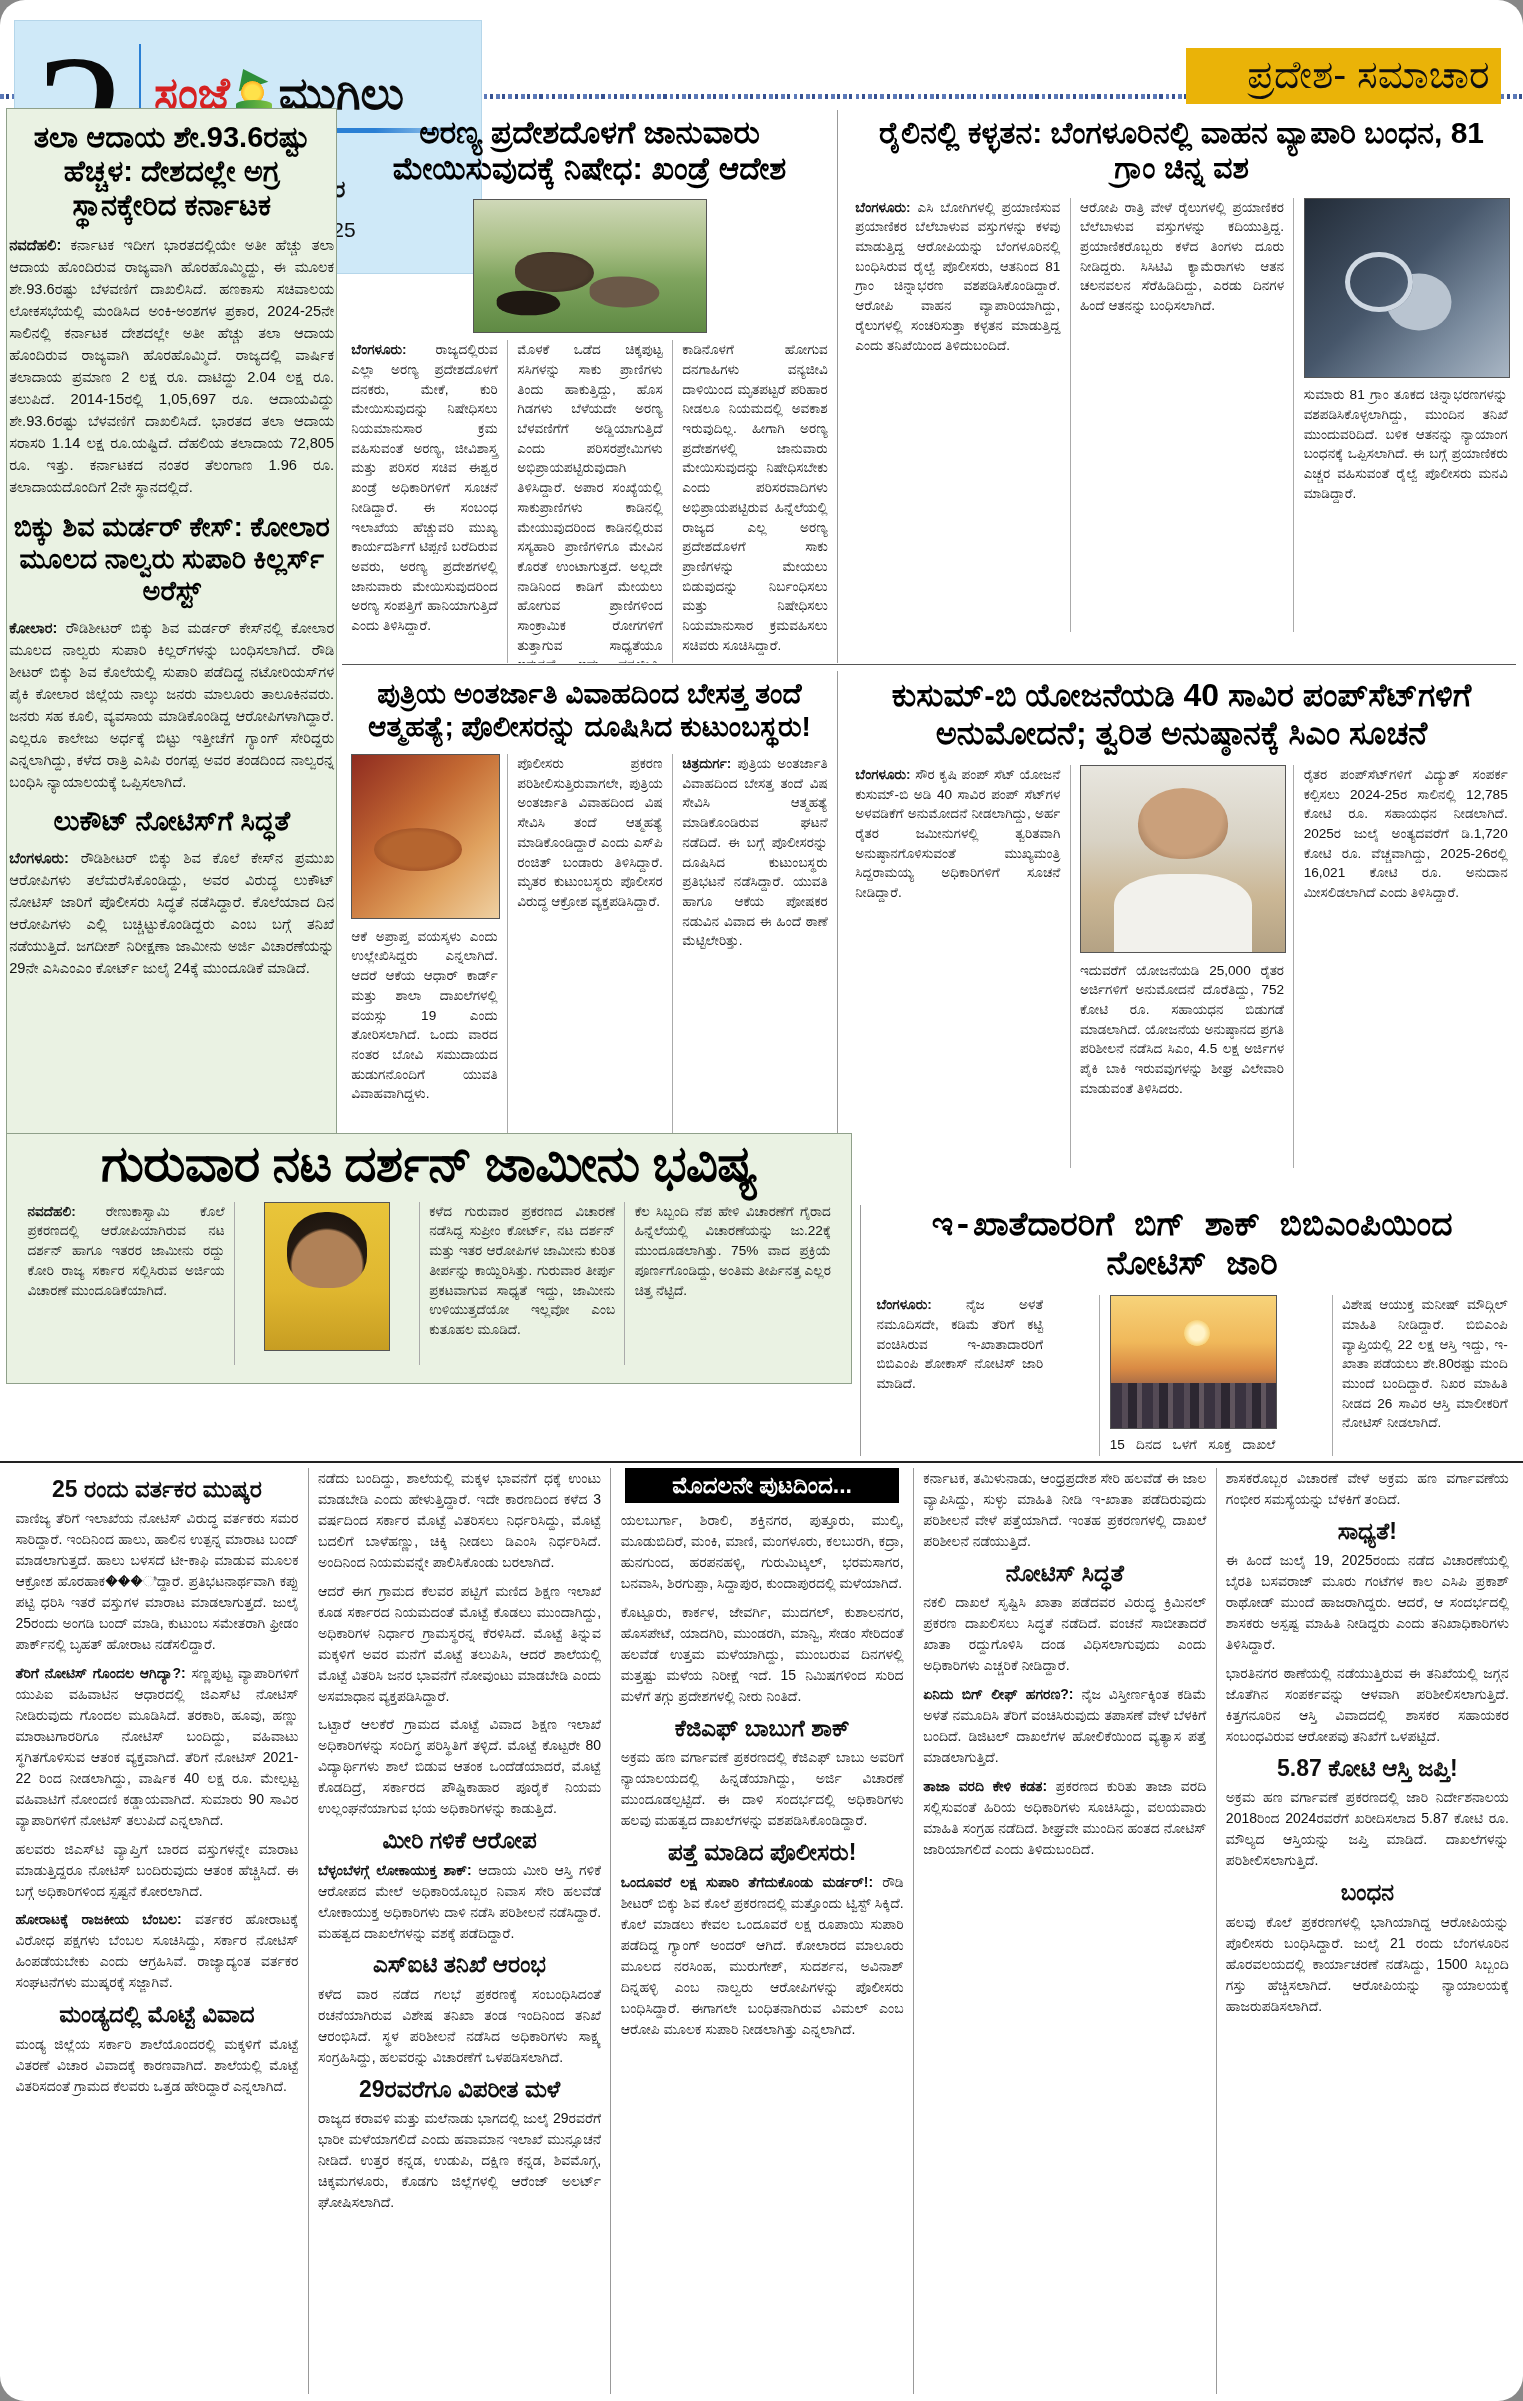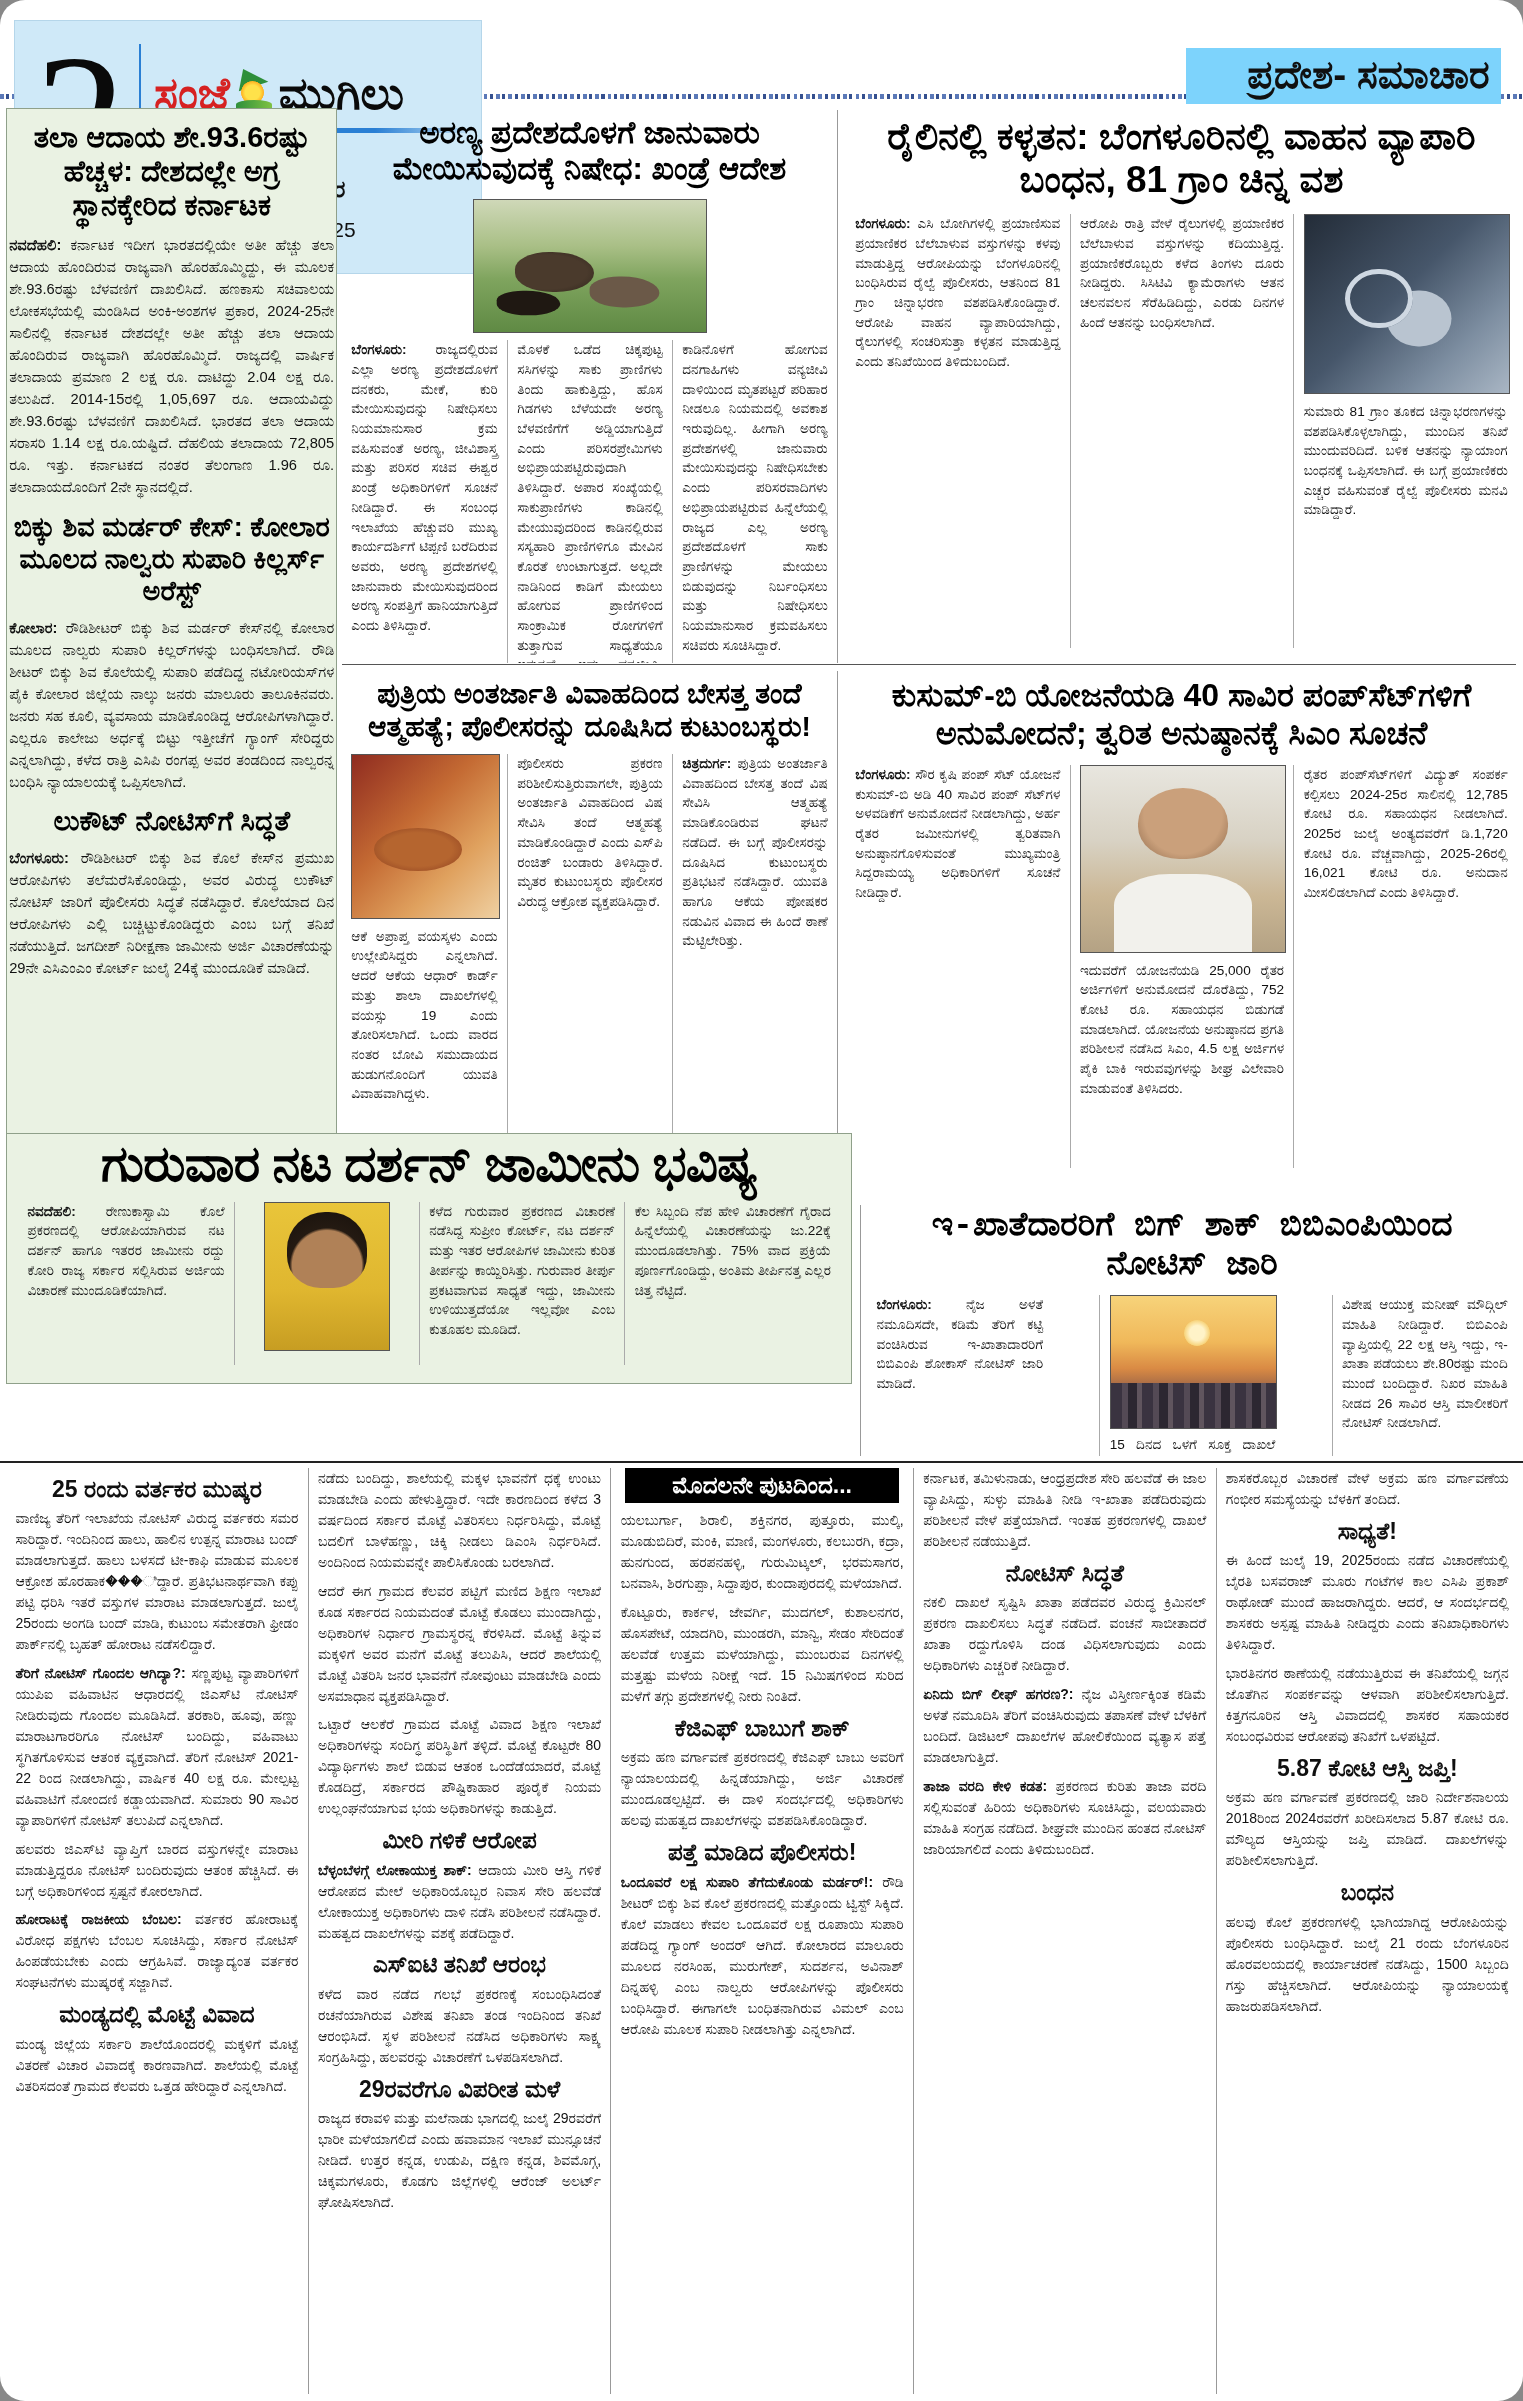--- a/index.html
+++ b/index.html
@@ -16,21 +16,21 @@
   .sun{position:absolute;left:7.7px;top:14px;width:23px;height:23px;border-radius:50%;
        background:radial-gradient(circle,#ffe24a 0 45%,#ffb01e 70%,transparent 72%);}
   .palm{position:absolute;left:1.5px;top:0;width:0;height:0;border-left:11px solid transparent;
         border-right:20px solid transparent;border-bottom:20px solid #2e8f3a;transform:rotate(-18deg);}
   .hill{position:absolute;left:3.1px;bottom:0;width:36px;height:9.3px;border-radius:50% 50% 0 0;
         background:linear-gradient(90deg,#2e8f3a,#7fc243);}
   .swoosh{height:5.4px;border-radius:3.1px;background:linear-gradient(90deg,rgba(42,127,212,0.1),#2a7fd4 30%,#2a7fd4 70%,rgba(42,127,212,0.1));}
   .mast-day{font-size:23px;font-weight:bold;text-align:center;}
   .mast-date{font-size:21px;text-align:center;}
   
-  .section-head{background:#7dd3fc;font-size:39px;font-weight:bold;text-align:right;padding:4.6px 11px 6.2px 7.7px;}
+  .section-head{background:#eab308;font-size:39px;font-weight:normal;text-align:right;padding:4.6px 11px 6.2px 7.7px;}
   
   .dashrule{height:4.6px;background:repeating-linear-gradient(90deg,#5b79b8 0 3.9px,#ffffff 3.9px 6.2px,#35508f 6.2px 9.3px,#ffffff 9.3px 12.4px);}
   
   .hl{font-weight:bold;color:#000;text-align:center;line-height:1.18;}
   .bt{font-size:13.6px;line-height:1.45;text-align:justify;margin:0 0 7.7px 0;}
   .dl{font-weight:bold;}
   .lead{font-weight:bold;}
   .gbox{background:#eaf2e3;border:0.8px solid #8fa08a;}
   .grid3{display:grid;grid-template-columns:1fr 1fr 1fr;}
   .grid4{display:grid;grid-template-columns:1.05fr 0.9fr 1fr 1.05fr;}
@@ -111,21 +111,21 @@
       <div class="gcell">
         <p class="bt">ಮೊಳಕೆ ಒಡೆದ ಚಿಕ್ಕಪುಟ್ಟ ಸಸಿಗಳನ್ನು ಸಾಕು ಪ್ರಾಣಿಗಳು ತಿಂದು ಹಾಕುತ್ತಿದ್ದು, ಹೊಸ ಗಿಡಗಳು ಬೆಳೆಯದೇ ಅರಣ್ಯ ಬೆಳವಣಿಗೆಗೆ ಅಡ್ಡಿಯಾಗುತ್ತಿದೆ ಎಂದು ಪರಿಸರಪ್ರೇಮಿಗಳು ಅಭಿಪ್ರಾಯಪಟ್ಟಿರುವುದಾಗಿ ತಿಳಿಸಿದ್ದಾರೆ. ಅಪಾರ ಸಂಖ್ಯೆಯಲ್ಲಿ ಸಾಕುಪ್ರಾಣಿಗಳು ಕಾಡಿನಲ್ಲಿ ಮೇಯುವುದರಿಂದ ಕಾಡಿನಲ್ಲಿರುವ ಸಸ್ಯಹಾರಿ ಪ್ರಾಣಿಗಳಿಗೂ ಮೇವಿನ ಕೊರತೆ ಉಂಟಾಗುತ್ತದೆ. ಅಲ್ಲದೇ ನಾಡಿನಿಂದ ಕಾಡಿಗೆ ಮೇಯಲು ಹೋಗುವ ಪ್ರಾಣಿಗಳಿಂದ ಸಾಂಕ್ರಾಮಿಕ ರೋಗಗಳಿಗೆ ತುತ್ತಾಗುವ ಸಾಧ್ಯತೆಯೂ ಇರುತ್ತದೆ. ಇದು ವನ್ಯಜೀವಿ-ಮಾನವ ಸಂಘರ್ಷ ಹೆಚ್ಚಳವಾಗುತ್ತದೆ ಎಂದು ಸಚಿವರು ಹೇಳಿದ್ದಾರೆ.</p>
       </div>
       <div class="gcell">
         <p class="bt">ಕಾಡಿನೊಳಗೆ ಹೋಗುವ ದನಗಾಹಿಗಳು ವನ್ಯಜೀವಿ ದಾಳಿಯಿಂದ ಮೃತಪಟ್ಟರೆ ಪರಿಹಾರ ನೀಡಲೂ ನಿಯಮದಲ್ಲಿ ಅವಕಾಶ ಇರುವುದಿಲ್ಲ. ಹೀಗಾಗಿ ಅರಣ್ಯ ಪ್ರದೇಶಗಳಲ್ಲಿ ಜಾನುವಾರು ಮೇಯಿಸುವುದನ್ನು ನಿಷೇಧಿಸಬೇಕು ಎಂದು ಪರಿಸರವಾದಿಗಳು ಅಭಿಪ್ರಾಯಪಟ್ಟಿರುವ ಹಿನ್ನೆಲೆಯಲ್ಲಿ ರಾಜ್ಯದ ಎಲ್ಲ ಅರಣ್ಯ ಪ್ರದೇಶದೊಳಗೆ ಸಾಕು ಪ್ರಾಣಿಗಳನ್ನು ಮೇಯಲು ಬಿಡುವುದನ್ನು ನಿರ್ಬಂಧಿಸಲು ಮತ್ತು ನಿಷೇಧಿಸಲು ನಿಯಮಾನುಸಾರ ಕ್ರಮವಹಿಸಲು ಸಚಿವರು ಸೂಚಿಸಿದ್ದಾರೆ.</p>
       </div>
     </div>
   </div>
 
   <div class="abs" style="left:846px;top:110px;width:671px;height:553px;overflow:hidden;">
-    <div class="hl" style="font-size:37px;padding:4.6px 23px 7.7px 23px;text-align:center;">ರೈಲಿನಲ್ಲಿ ಕಳ್ಳತನ: ಬೆಂಗಳೂರಿನಲ್ಲಿ ವಾಹನ ವ್ಯಾಪಾರಿ ಬಂಧನ, 81 ಗ್ರಾಂ ಚಿನ್ನ ವಶ</div>
+    <div class="hl" style="font-size:30px;padding:4.6px 23px 7.7px 23px;text-align:center;">ರೈಲಿನಲ್ಲಿ ಕಳ್ಳತನ: ಬೆಂಗಳೂರಿನಲ್ಲಿ ವಾಹನ ವ್ಯಾಪಾರಿ ಬಂಧನ, 81 ಗ್ರಾಂ ಚಿನ್ನ ವಶ</div>
     <div class="grid3" style="height:434px;overflow:hidden;margin-top:4.6px;">
       <div class="gcell">
         <p class="bt"><span class="dl">ಬೆಂಗಳೂರು:</span> <span>ಎಸಿ ಬೋಗಿಗಳಲ್ಲಿ ಪ್ರಯಾಣಿಸುವ ಪ್ರಯಾಣಿಕರ ಬೆಲೆಬಾಳುವ ವಸ್ತುಗಳನ್ನು ಕಳವು ಮಾಡುತ್ತಿದ್ದ ಆರೋಪಿಯನ್ನು ಬೆಂಗಳೂರಿನಲ್ಲಿ ಬಂಧಿಸಿರುವ ರೈಲ್ವೆ ಪೊಲೀಸರು, ಆತನಿಂದ 81 ಗ್ರಾಂ ಚಿನ್ನಾಭರಣ ವಶಪಡಿಸಿಕೊಂಡಿದ್ದಾರೆ. ಆರೋಪಿ ವಾಹನ ವ್ಯಾಪಾರಿಯಾಗಿದ್ದು, ರೈಲುಗಳಲ್ಲಿ ಸಂಚರಿಸುತ್ತಾ ಕಳ್ಳತನ ಮಾಡುತ್ತಿದ್ದ ಎಂದು ತನಿಖೆಯಿಂದ ತಿಳಿದುಬಂದಿದೆ.</span></p>
       </div>
       <div class="gcell">
         <p class="bt">ಆರೋಪಿ ರಾತ್ರಿ ವೇಳೆ ರೈಲುಗಳಲ್ಲಿ ಪ್ರಯಾಣಿಕರ ಬೆಲೆಬಾಳುವ ವಸ್ತುಗಳನ್ನು ಕದಿಯುತ್ತಿದ್ದ. ಪ್ರಯಾಣಿಕರೊಬ್ಬರು ಕಳೆದ ತಿಂಗಳು ದೂರು ನೀಡಿದ್ದರು. ಸಿಸಿಟಿವಿ ಕ್ಯಾಮೆರಾಗಳು ಆತನ ಚಲನವಲನ ಸೆರೆಹಿಡಿದಿದ್ದು, ಎರಡು ದಿನಗಳ ಹಿಂದೆ ಆತನನ್ನು ಬಂಧಿಸಲಾಗಿದೆ.</p>
       </div>
       <div class="gcell">
         <div class="photo ph-cuffs" style="width:100%;height:178px;margin-bottom:7.7px;"></div>
         <p class="bt">ಸುಮಾರು 81 ಗ್ರಾಂ ತೂಕದ ಚಿನ್ನಾಭರಣಗಳನ್ನು ವಶಪಡಿಸಿಕೊಳ್ಳಲಾಗಿದ್ದು, ಮುಂದಿನ ತನಿಖೆ ಮುಂದುವರಿದಿದೆ. ಬಳಿಕ ಆತನನ್ನು ನ್ಯಾಯಾಂಗ ಬಂಧನಕ್ಕೆ ಒಪ್ಪಿಸಲಾಗಿದೆ. ಈ ಬಗ್ಗೆ ಪ್ರಯಾಣಿಕರು ಎಚ್ಚರ ವಹಿಸುವಂತೆ ರೈಲ್ವೆ ಪೊಲೀಸರು ಮನವಿ ಮಾಡಿದ್ದಾರೆ.</p>

